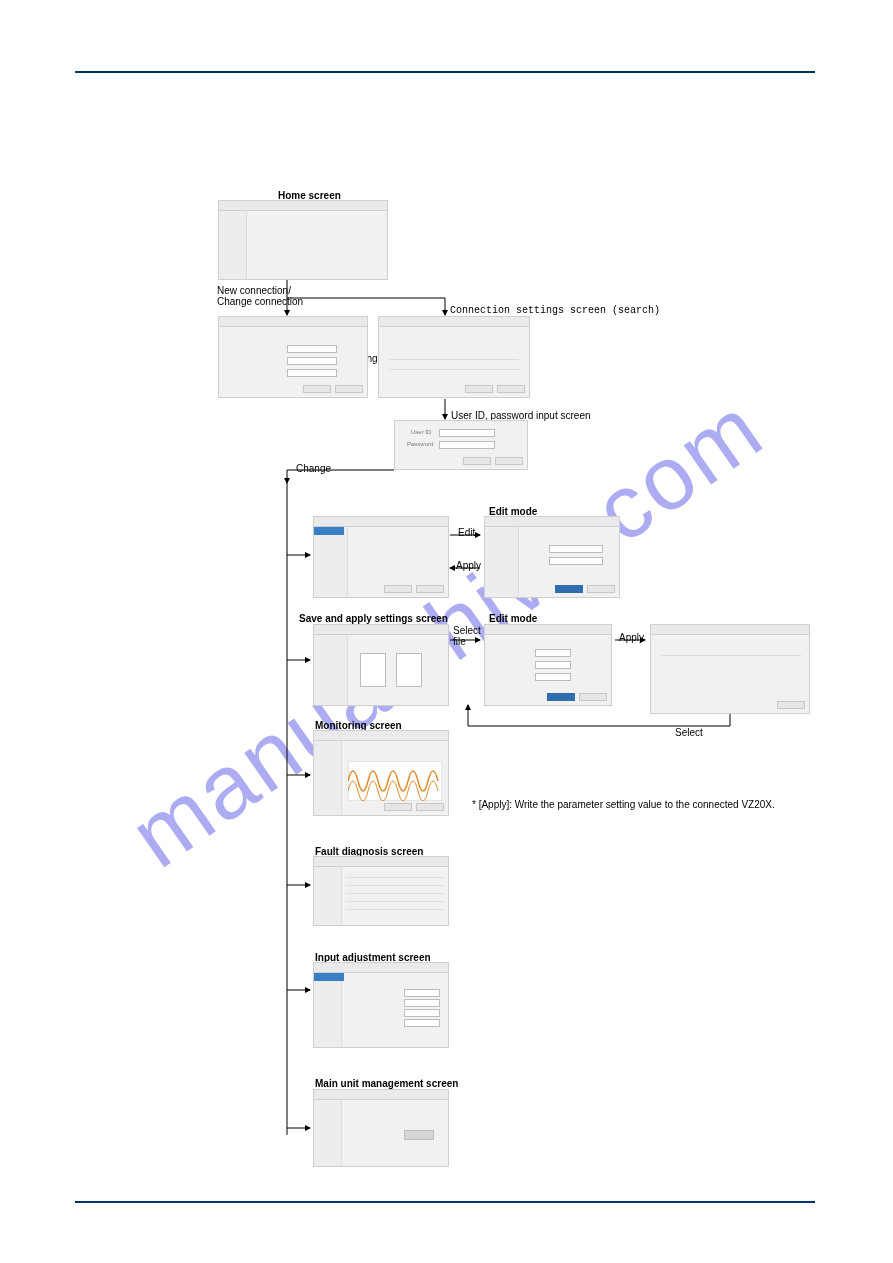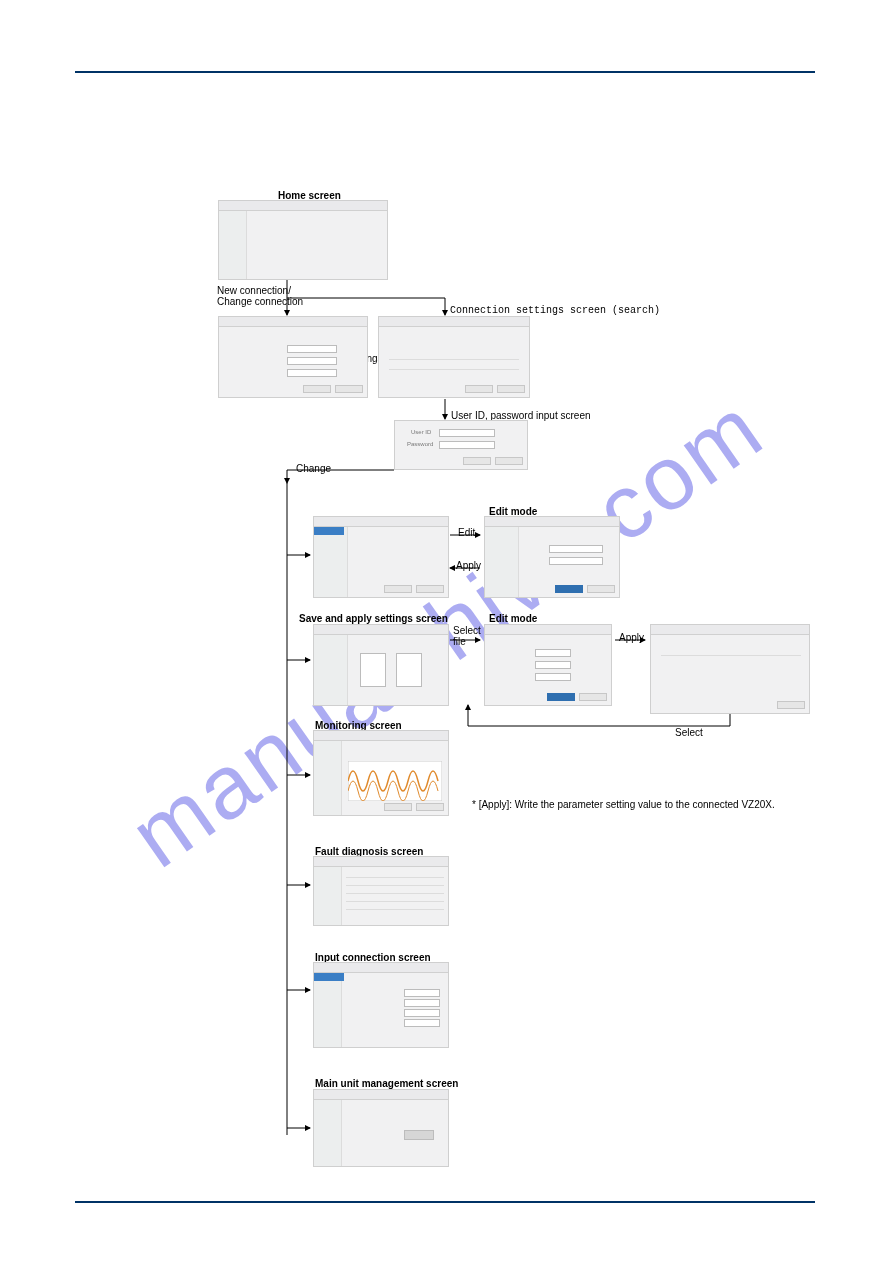--- a/index.html
+++ b/index.html
@@ -84,21 +84,21 @@
   <span class="lbl" style="left:458px; top:527px;">Edit</span>
   <span class="lbl" style="left:456px; top:560px;">Apply</span>
   <span class="lbl b" style="left:299px; top:613px;">Save and apply settings screen</span>
   <span class="lbl b" style="left:489px; top:613px;">Edit mode</span>
   <span class="lbl" style="left:453px; top:625px; white-space:pre;">Select
 file</span>
   <span class="lbl" style="left:619px; top:632px;">Apply</span>
   <span class="lbl" style="left:675px; top:727px;">Select</span>
   <span class="lbl b" style="left:315px; top:720px;text-align:center;">Monitoring screen</span>
   <span class="lbl b" style="left:315px; top:846px;">Fault diagnosis screen</span>
-  <span class="lbl b" style="left:315px; top:952px;">Input connection screen</span>
+  <span class="lbl b" style="left:315px; top:952px;">Input adjustment screen</span>
   <span class="lbl b" style="left:315px; top:1078px;">Main unit management screen</span>
   <span class="note" style="left:472px; top:771px;">* [Apply]: Write the parameter setting value to the connected VZ20X.</span>
 
   <div class="scr" style="left:218px; top:200px; width:170px; height:80px;">
     <div class="titlebar"></div>
     <div class="sidepanel"></div>
   </div>
 
   <div class="scr" style="left:218px; top:316px; width:150px; height:82px;">
     <div class="titlebar"></div>

